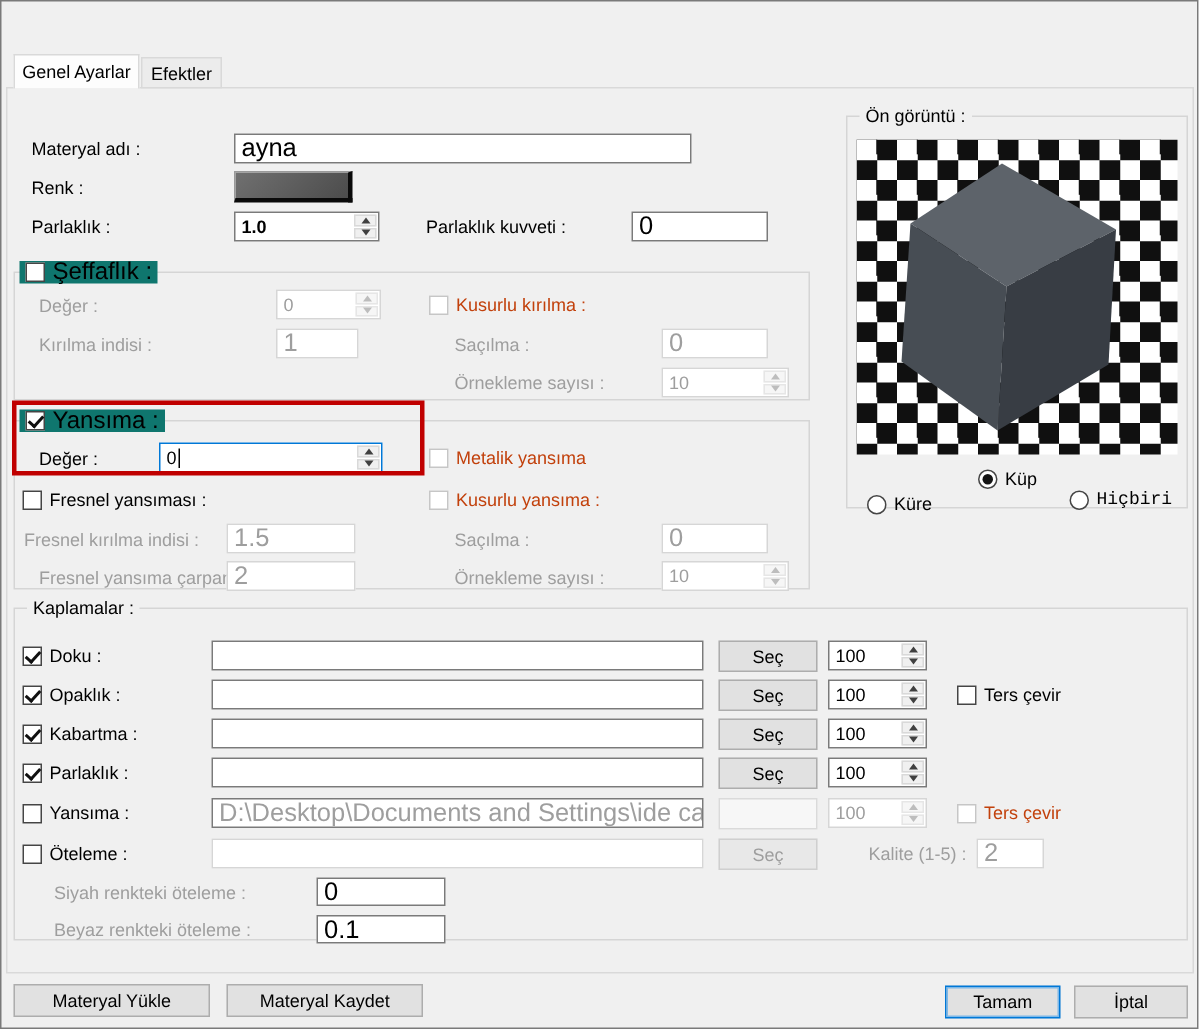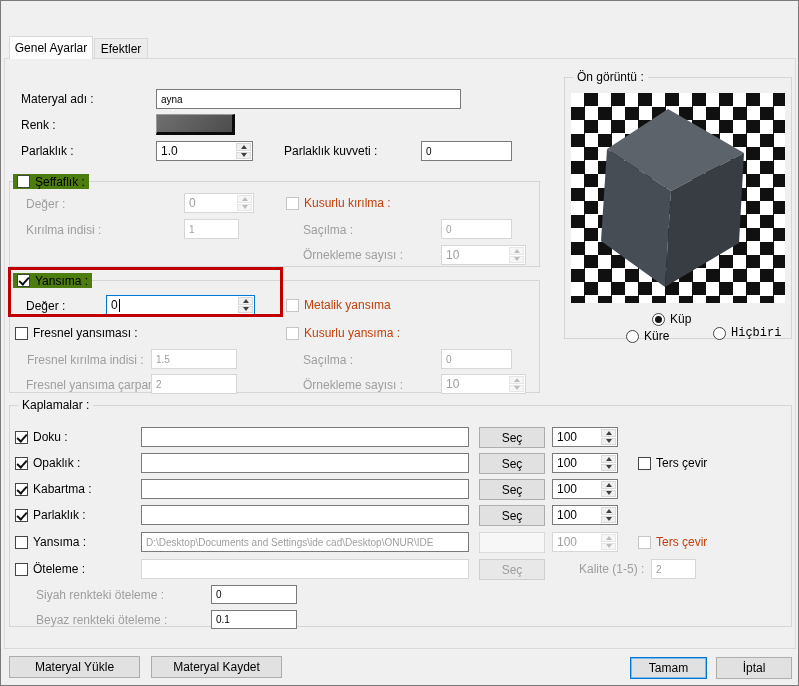--- a/index.html
+++ b/index.html
@@ -11,24 +11,24 @@
   }
   .titlebar { position:absolute; left:0; top:0; width:100%; height:30px; background:#ffffff; }
   .titlebar .ttl { position:absolute; left:11px; top:0; line-height:30px; font-size:12px; }
   .closebtn { position:absolute; right:0; top:0; width:40px; height:30px; display:flex; align-items:center; justify-content:center; font-size:14px; color:#1a1a1a; cursor:default; }
   .tab { position:absolute; display:flex; align-items:center; justify-content:center; border:1px solid #d9d9d9; font-size:12px; }
   .tab.active { left:8px; top:35px; width:84px; height:23px; background:#fdfdfd; border-bottom:none; z-index:3; }
   .tab.inactive { left:93px; top:37px; width:54px; height:21px; background:#ececec; z-index:1; }
   .tabpane { position:absolute; left:3px; top:57px; width:792px; height:591px; border:1px solid #d9d9d9; z-index:0; }
   .grp { position:absolute; border:1px solid #d5d5d5; }
   .grptitle { position:absolute; top:-8px; left:8px; background:#f0f0f0; padding:0 4px; font-size:12px; white-space:nowrap; }
-  .grphead { position:absolute; display:flex; align-items:center; gap:5px; background:#4d7c0f; padding:0 4px; font-size:12px; z-index:2; height:15px; }
+  .grphead { position:absolute; display:flex; align-items:center; gap:5px; background:#0f766e; padding:0 4px; font-size:16px; z-index:2; height:15px; }
   .lbl { position:absolute; font-size:12px; white-space:nowrap; line-height:14px; }
   .dis { color:#9e9e9e; }
-  .inp { position:absolute; height:20px; background:#fff; border:1px solid #7a7a7a; padding:1px 4px; display:flex; align-items:center; overflow:hidden; white-space:nowrap; font-size:10px; }
+  .inp { position:absolute; height:20px; background:#fff; border:1px solid #7a7a7a; padding:1px 4px; display:flex; align-items:center; overflow:hidden; white-space:nowrap; font-size:17px; }
   .inp.disabled { border-color:#d6d6d6; color:#9e9e9e; }
   .inp.graytext { color:#9e9e9e; }
   .spinbox { position:absolute; height:20px; background:#fff; border:1px solid #7a7a7a; padding:1px 19px 1px 4px; display:flex; align-items:center; overflow:hidden; font-size:12px; }
   .spinbox.disabled { border-color:#d6d6d6; color:#9e9e9e; }
   .spinbox.focus { border-color:#0078d7; }
   .spinbtns { position:absolute; top:1px; right:1px; bottom:1px; width:15px; display:flex; flex-direction:column; gap:1px; }
   .sb { flex:1; background:#f0f0f0; border:1px solid #d9d9d9; position:relative; }
   .sb::after { content:""; position:absolute; left:50%; top:50%; transform:translate(-50%,-50%); border-left:3px solid transparent; border-right:3px solid transparent; }
   .sb.up::after { border-bottom:4px solid #404040; }
   .sb.dn::after { border-top:4px solid #404040; }
@@ -66,21 +66,21 @@
     <span>Efektler</span>
   </div>
 
   <div class="lbl" style="left:20px;top:91px;">Materyal adı :</div>
   <div class="inp" style="left:155px;top:88px;width:305px;">
     <span>ayna</span>
   </div>
   <div class="lbl" style="left:20px;top:117px;">Renk :</div>
   <div class="swatch" style="left:155px;top:113px;width:79px;height:21px;"></div>
   <div class="lbl" style="left:20px;top:143px;">Parlaklık :</div>
-  <div class="spinbox" style="left:155px;top:140px;width:97px;">
+  <div class="spinbox" style="left:155px;top:140px;width:97px;font-weight:bold;">
     <span>1.0</span>
     <span class="spinbtns">
         <span class="sb up"></span>
         <span class="sb dn"></span>
       </span>
   </div>
   <div class="lbl" style="left:283px;top:143px;">Parlaklık kuvveti :</div>
   <div class="inp" style="left:420px;top:140px;width:91px;">
     <span>0</span>
   </div>
@@ -138,21 +138,21 @@
     <span>Metalik yansıma</span>
   </div>
   <div class="cbrow" style="left:14px;top:325px;">
     <span class="cbbox"></span>
     <span>Fresnel yansıması :</span>
   </div>
   <div class="cbrow dis" style="left:285px;top:325px;">
     <span class="cbbox"></span>
     <span>Kusurlu yansıma :</span>
   </div>
-  <div class="lbl dis" style="left:26px;top:352px;text-align:right;">Fresnel kırılma indisi :</div>
+  <div class="lbl dis" style="left:15px;top:352px;text-align:right;">Fresnel kırılma indisi :</div>
   <div class="inp disabled" style="left:150px;top:348px;width:86px;">
     <span>1.5</span>
   </div>
   <div class="lbl dis" style="left:302px;top:352px;">Saçılma :</div>
   <div class="inp disabled" style="left:440px;top:348px;width:71px;">
     <span>0</span>
   </div>
   <div class="lbl dis" style="left:25px;top:377px;">Fresnel yansıma çarpanı :</div>
   <div class="inp disabled" style="left:150px;top:373px;width:86px;">
     <span>2</span>
@@ -295,21 +295,21 @@
   <div class="grp" style="left:563px;top:76px;width:228px;height:262px;">
     <span class="grptitle">Ön görüntü :</span>
   </div>
   <div class="checker" style="left:570px;top:92px;width:214px;height:210px;">
     <svg width="214" height="210" viewBox="0 0 214 210">
       <polygon points="36,56 97,16 173,60 100,98" fill="#5d636a"></polygon>
       <polygon points="36,56 100,98 94,194 30,148" fill="#474d54"></polygon>
       <polygon points="100,98 173,60 168,150 94,194" fill="#383d44"></polygon>
     </svg>
   </div>
-  <div class="radiorow" style="left:577px;top:328px;margin-left:48px;">
+  <div class="radiorow" style="left:577px;top:328px;">
     <span class="radio"></span>
     <span>Küre</span>
   </div>
   <div class="radiorow" style="left:651px;top:311px;">
     <span class="radio sel"></span>
     <span>Küp</span>
   </div>
   <div class="radiorow" style="left:712px;top:325px;font-family:Liberation Mono, monospace;">
     <span class="radio"></span>
     <span>Hiçbiri</span>

